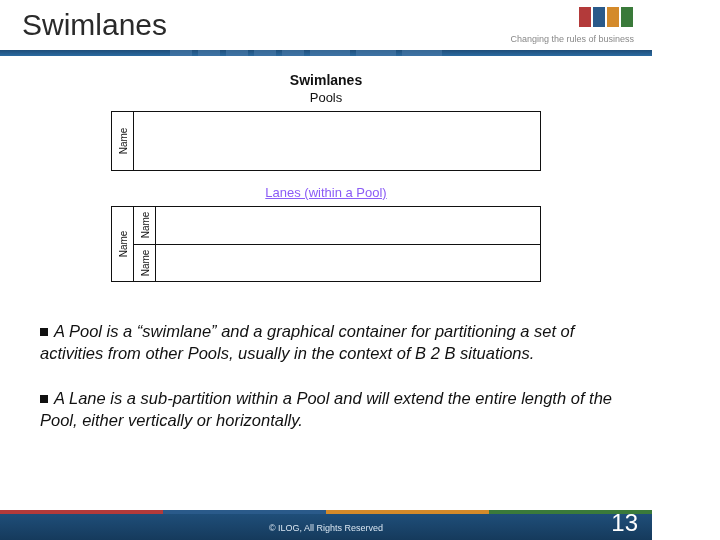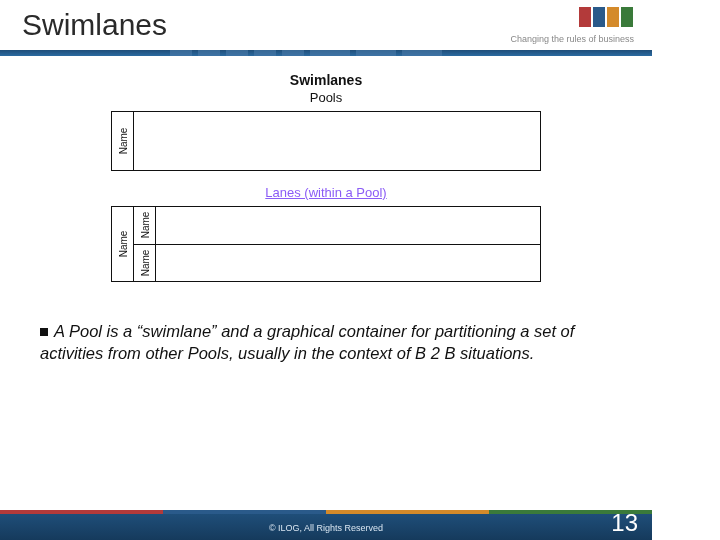--- a/index.html
+++ b/index.html
@@ -112,20 +112,21 @@
             <span class="vlabel">Name</span>
           </div>
           <div class="cell"></div>
         </div>
       </div>
     </div>
   </div>
 
   <div class="body">
     <p class="para"><span class="bullet"></span><span>A Pool is a “swimlane” and a graphical container for partitioning a set of activities from other Pools, usually in the context of B 2 B situations.</span></p>
+    <p class="para"><span class="bullet"></span><span>A Lane is a sub-partition within a Pool and will extend the entire length of the Pool, either vertically or horizontally.</span></p>
   </div>
 
   <div class="footer-accent"></div>
   <div class="footer-bar"></div>
   <div class="copyright">©  ILOG, All Rights Reserved</div>
   <div class="pagenum">13</div>
 
 </div>
 
 </body></html>

